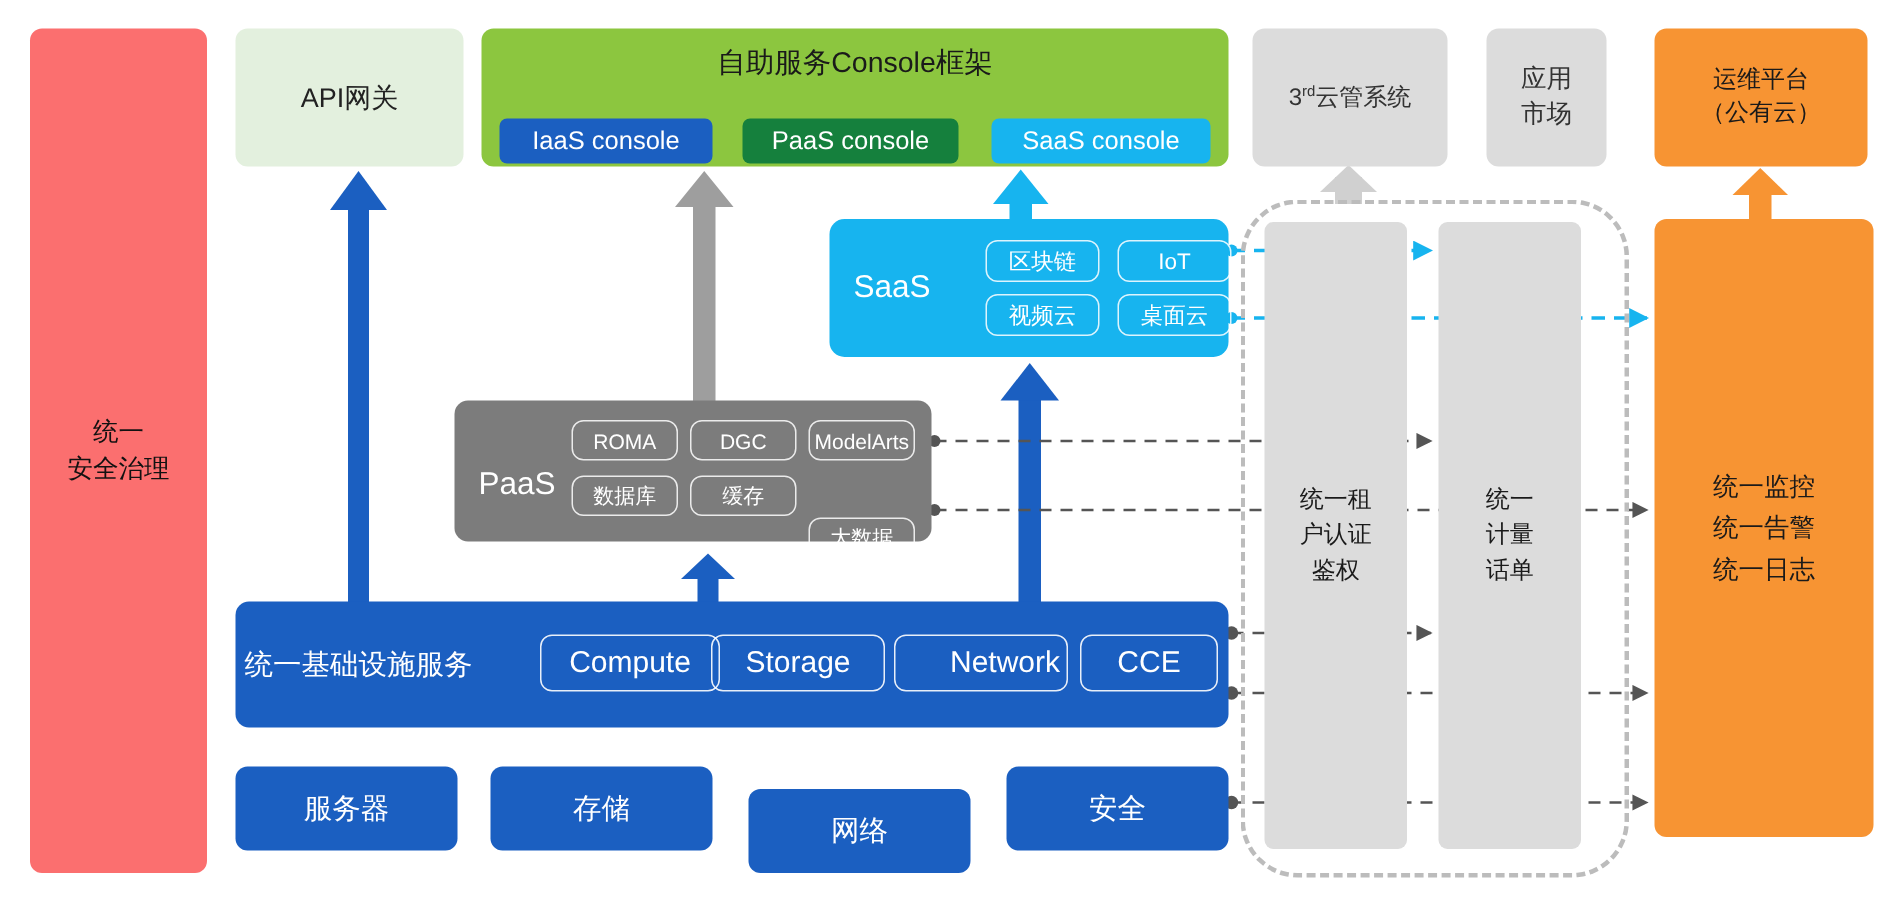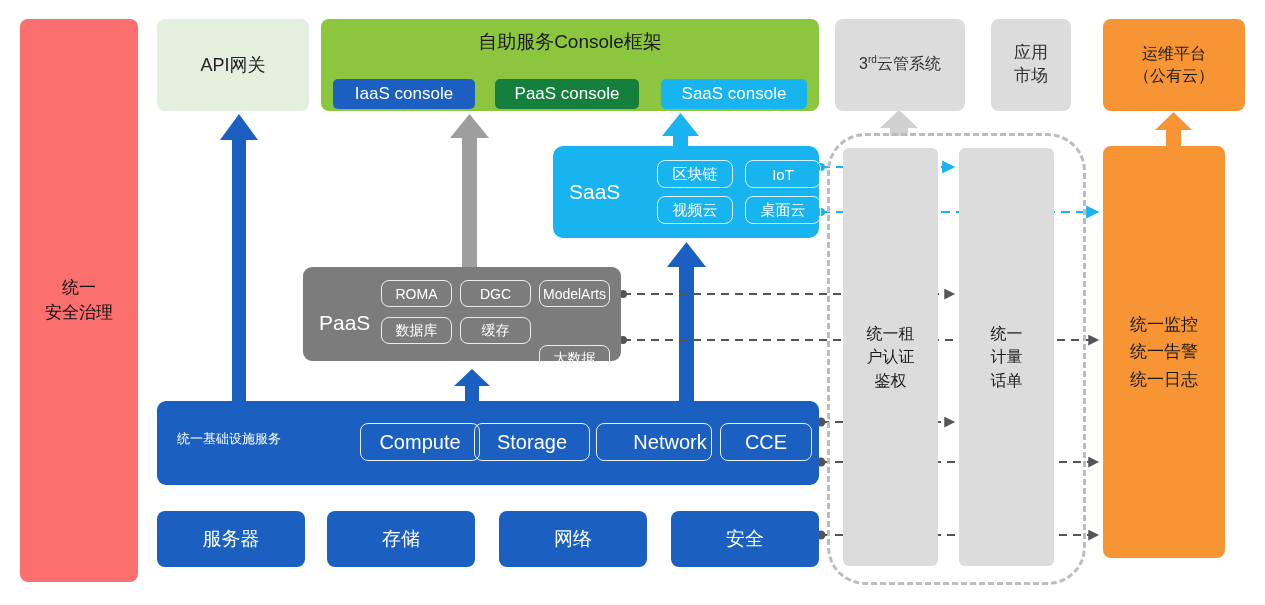--- a/index.html
+++ b/index.html
@@ -56,21 +56,21 @@
     left:991px;top:19px;width:80px;height:92px;
     background:#dcdcdc;border-radius:8px;color:#333;font-size:17px;line-height:1.35;
   }
 
   
   #ops-top{
     left:1103px;top:19px;width:142px;height:92px;
     background:#f79433;border-radius:8px;color:#1a1a1a;font-size:16px;line-height:1.4;
   }
   #ops-main{
-    left:1103px;top:146px;width:122px;height:412px;
+    left:1103px;top:146px;width:146px;height:412px;
     background:#f79433;border-radius:8px;color:#1a1a1a;font-size:17px;line-height:1.6;
   }
 
   
   #saas{
     left:553px;top:146px;width:266px;height:92px;
     background:#17b4ef;border-radius:10px;display:block;
   }
   #saas-label{position:absolute;left:16px;top:34px;color:#fff;font-size:21px;}
   .saas-chip,.paas-chip{
@@ -97,42 +97,42 @@
   #pc-ma{left:236px;top:13px;width:71px;}
   #pc-db{left:78px;top:50px;width:71px;}
   #pc-cache{left:157px;top:50px;width:71px;}
   #pc-bd{left:236px;top:50px;width:71px;margin-top:28px;}
 
   
   #infra{
     left:157px;top:401px;width:662px;height:84px;
     background:#1b5fc1;border-radius:9px;display:block;
   }
-  #infra-label{position:absolute;left:20px;top:29px;color:#fff;font-size:13px;}
+  #infra-label{position:absolute;left:6px;top:29px;color:#fff;font-size:19px;}
   .infra-chip{
     position:absolute;top:22px;height:38px;box-sizing:border-box;
     border:1.5px solid rgba(255,255,255,.9);border-radius:8px;
     display:flex;align-items:center;justify-content:center;
     color:#fff;font-size:20px;white-space:nowrap;
   }
   #ic-compute{left:187px;width:120px;margin-left:16px;}
   #ic-storage{left:317px;width:116px;}
   #ic-network{left:439px;width:116px;padding-left:32px;}
   #ic-cce{left:563px;width:92px;}
 
   
   .res{
     position:absolute;top:511px;height:56px;
     background:#1b5fc1;border-radius:8px;
     display:flex;align-items:center;justify-content:center;
     color:#fff;font-size:19px;
   }
   #res-server{left:157px;width:148px;}
   #res-storage{left:327px;width:148px;}
-  #res-network{left:499px;width:148px;}
+  #res-network{left:499px;width:148px;margin-top:15px;}
   #res-security{left:671px;width:148px;}
 
   
   #shared-box{
     position:absolute;left:827px;top:133px;width:259px;height:452px;
     border:3px dashed #bcbcbc;border-radius:38px;box-sizing:border-box;
   }
   .gcol{
     position:absolute;width:95px;top:148px;height:418px;
     background:#dcdcdc;border-radius:6px;

